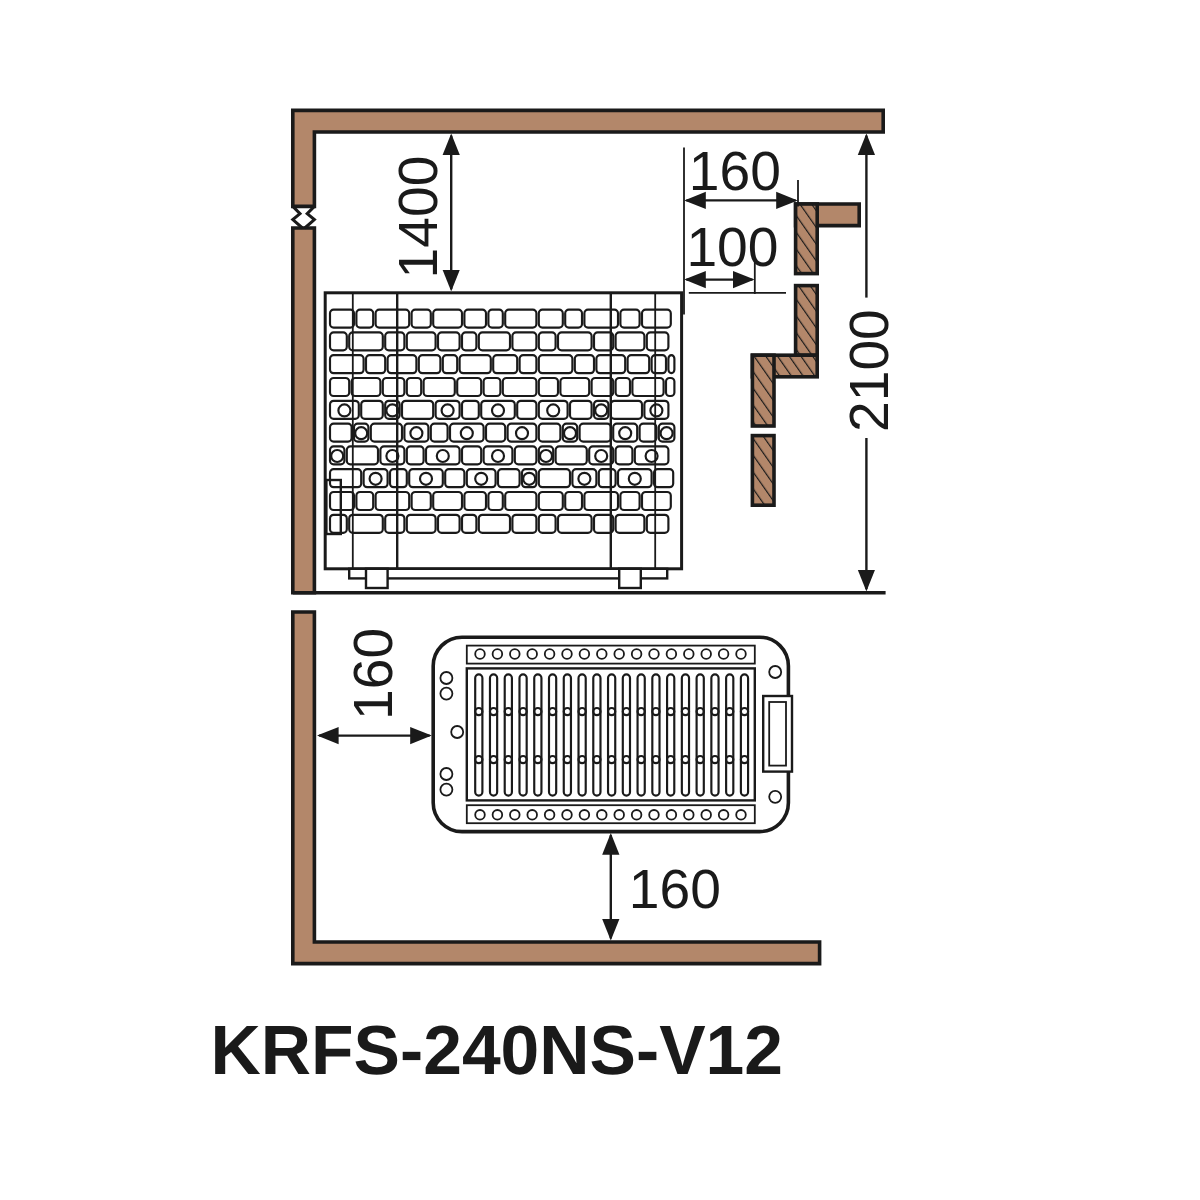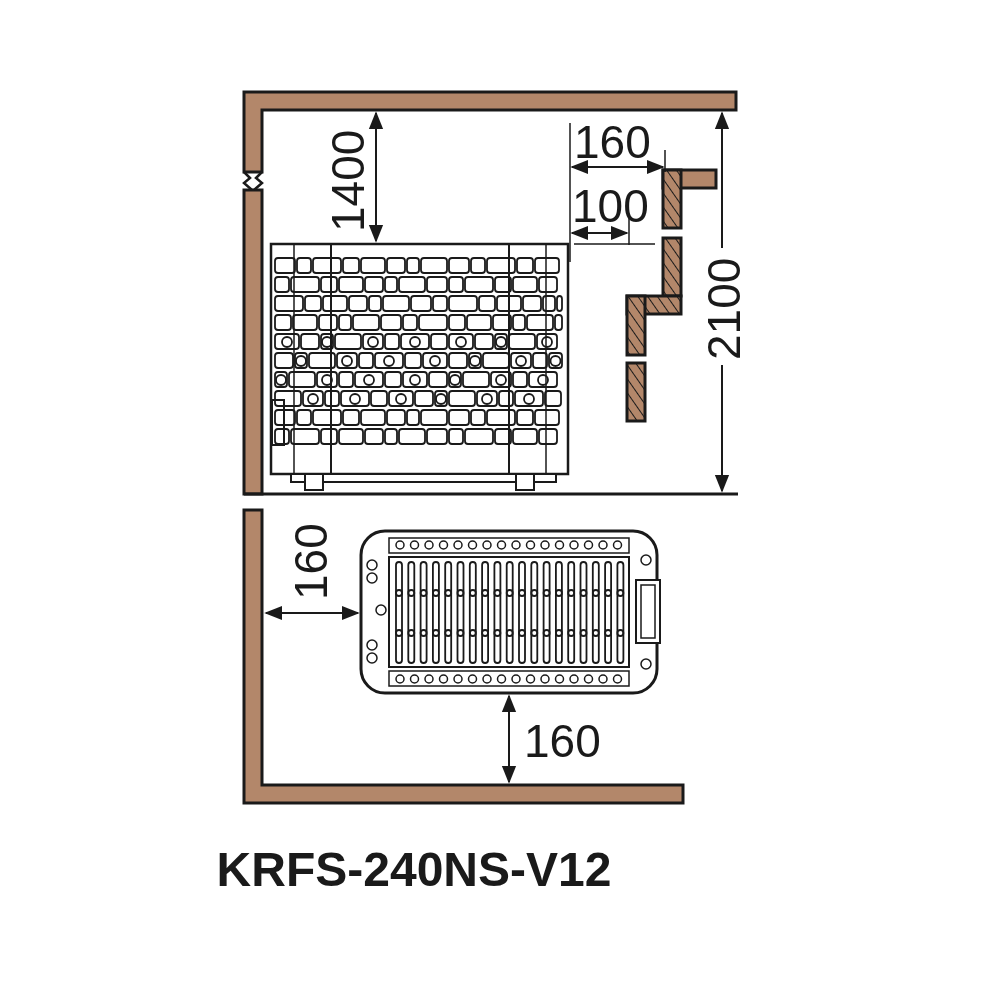--- a/index.html
+++ b/index.html
@@ -1,19 +1,19 @@
 <!DOCTYPE html>
 <html><head>
   <meta charset="utf-8">
   <style>
     html, body { margin: 0; padding: 0; background: #ffffff; }
     body { width: 1000px; height: 1000px; position: relative; overflow: hidden; font-family: "Liberation Sans", sans-serif; }
     #diagram { position: absolute; left: 0; top: 0; width: 1000px; height: 1000px; }
     .dim { font-family: "Liberation Sans", sans-serif; font-size: 46px; fill: #1a1a1a; }
-    .title { position: absolute; left: 0; top: 842px; width: 828px; text-align: center; font-family: "Liberation Sans", sans-serif; font-weight: bold; font-size: 48px; color: #1a1a1a; letter-spacing: 0px; }
+    .title { position: absolute; left: 0; top: 842px; width: 828px; text-align: center; font-family: "Liberation Sans", sans-serif; font-weight: bold; font-size: 58px; color: #1a1a1a; letter-spacing: 0px; }
   </style>
 </head>
 <body>
 
 <svg id="diagram" viewBox="0 0 1000 1000" xmlns="http://www.w3.org/2000/svg">
   <defs>
     <marker id="arr" viewBox="0 0 10 10" refX="9" refY="5" markerWidth="9" markerHeight="9" orient="auto-start-reverse">
       <path d="M0,1 L10,5 L0,9 Z" fill="#1a1a1a"></path>
     </marker>
     <pattern id="hatch" width="8" height="8" patternUnits="userSpaceOnUse" patternTransform="rotate(-35)">

